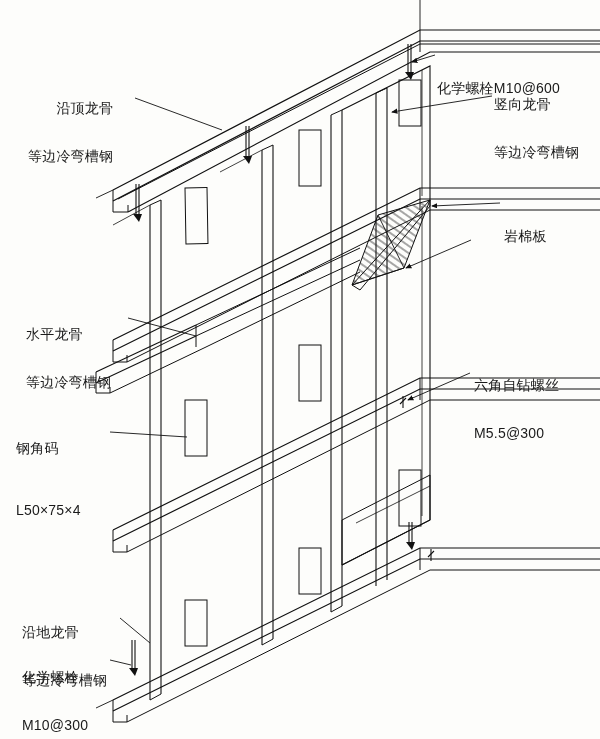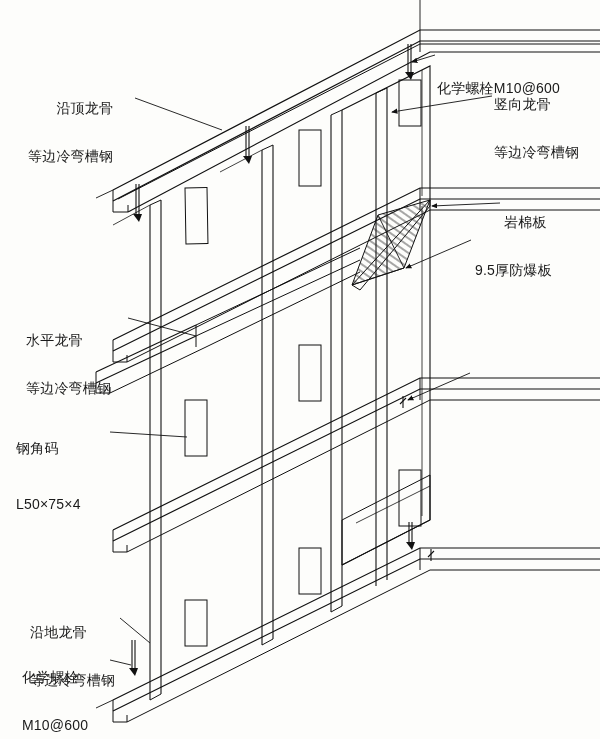--- a/index.html
+++ b/index.html
@@ -223,42 +223,43 @@
 
   <div class="lbl" style="left:437px; top:48px;">
     <div>化学螺栓M10@600</div>
   </div>
 
   <div class="lbl" style="left:494px; top:64px;">
     <div>竖向龙骨</div>
     <div>等边冷弯槽钢</div>
   </div>
 
-  <div class="lbl" style="left:504px; top:182px;">
+  <div class="lbl" style="left:504px; top:196px;">
     <div>岩棉板</div>
   </div>
 
-  <div class="lbl" style="left:475px; top:230px;">
-    <div>9.5厚防爆板</div>
-  </div>
-
-  <div class="lbl" style="left:26px; top:300px;">
+
+  <div class="lbl" style="left:26px; top:294px;">
     <div>水平龙骨</div>
     <div>等边冷弯槽钢</div>
   </div>
 
+  <div class="lbl" style="left:474px; top:345px;">
+    <div>六角自钻螺丝</div>
+    <div>M5.5@300</div>
+  </div>
 
   <div class="lbl" style="left:16px; top:408px;">
     <div>钢角码</div>
-    <div style="margin-top:8px;">L50×75×4</div>
-  </div>
-
-  <div class="lbl" style="left:22px; top:592px;margin-left:8px;">
+    <div style="margin-top:14px;">L50×75×4</div>
+  </div>
+
+  <div class="lbl" style="left:22px; top:592px;">
     <div>沿地龙骨</div>
     <div>等边冷弯槽钢</div>
   </div>
 
   <div class="lbl" style="left:22px; top:637px;">
     <div>化学螺栓</div>
-    <div>M10@600</div>
+    <div>M10@300</div>
   </div>
 
 </div>
 
 </body></html>

